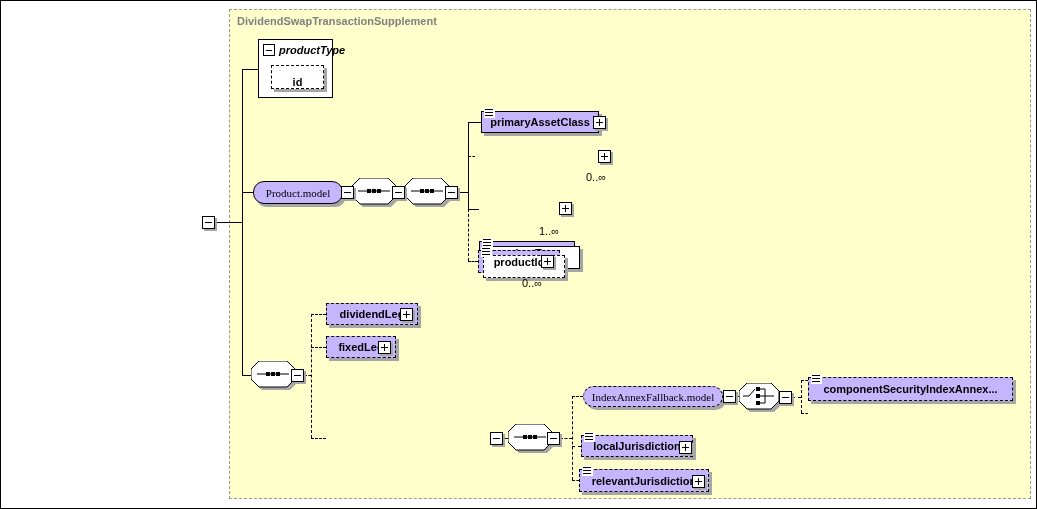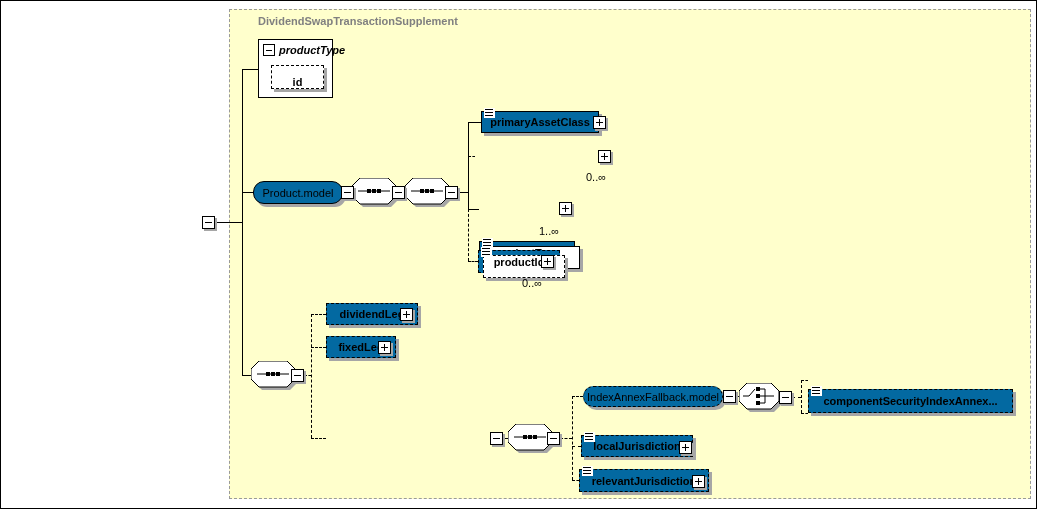--- a/index.html
+++ b/index.html
@@ -1,32 +1,32 @@
 <!DOCTYPE html>
 <html><head>
 <meta charset="utf-8">
 <style>
   * { margin:0; padding:0; box-sizing:border-box; }
   body { font-family:"Liberation Sans", sans-serif; background:#fff; }
   .screen { position:relative; width:1037px; height:509px; border:1px solid #000; background:#fff; overflow:hidden; }
 
   .container { position:absolute; left:228px; top:8px; width:802px; height:490px;
                background:#FFFFCC; border:1px dashed #999999; z-index:0; }
-  .container-title { position:absolute; left:28px; top:5px; font-size:11px; font-weight:bold; color:#808080; }
+  .container-title { position:absolute; left:7px; top:5px; font-size:11px; font-weight:bold; color:#808080; }
 
   .lineh { position:absolute; height:0; border-top:1px solid #000; z-index:1; }
   .linev { position:absolute; width:0; border-left:1px solid #000; z-index:1; }
   .dash  { border-top-style:dashed; border-left-style:dashed; }
 
-  .box { position:absolute; background:#0369a1; border:1px solid #000; z-index:2;
+  .box { position:absolute; background:#c4b5fd; border:1px solid #000; z-index:2;
          display:flex; align-items:center; justify-content:center;
          font-size:11px; font-weight:bold; color:#000; white-space:nowrap;
          box-shadow:3px 3px 0 #A6A6A6; }
   .dashed { border-style:dashed; }
-  .model { border-radius:11px; font-weight:normal; }
+  .model { border-radius:11px; font-weight:normal;font-family:Liberation Serif, serif; }
   .stack { box-shadow:none; }
   .stack::before { content:''; position:absolute; left:4px; top:4px; width:100%; height:100%;
                    border:inherit; background:#fff; z-index:-1; box-shadow:3px 3px 0 #A6A6A6; }
 
   .toggle { position:absolute; width:13px; height:13px; background:#fff; border:1px solid #000;
             z-index:4; box-shadow:2px 2px 0 #A6A6A6; }
   .toggle::before { content:''; position:absolute; left:2px; right:2px; top:5px; height:1px; background:#000; }
   .toggle.plus::after { content:''; position:absolute; top:2px; bottom:2px; left:5px; width:1px; background:#000; }
   .toggle.flat { box-shadow:none; }
 
@@ -194,21 +194,21 @@
       <rect x="17" y="18" width="4" height="4" fill="#000"></rect>
     <line x1="21" y1="6" x2="26" y2="6" stroke="#000"></line>
       <line x1="21" y1="13" x2="26" y2="13" stroke="#000"></line>
       <line x1="21" y1="20" x2="26" y2="20" stroke="#000"></line>
     <line x1="26" y1="6" x2="26" y2="20" stroke="#000"></line>
     <line x1="26" y1="13" x2="35" y2="13" stroke="#000"></line>
   </svg>
   <div class="toggle" style="left:778px; top:390px;"></div>
 
 
-  <div class="box dashed" style="left:807px; top:388px; width:205px; height:24px;">
+  <div class="box dashed" style="left:807px; top:376px; width:205px; height:24px;">
     <span class="lines-icon"></span>
     <span>componentSecurityIndexAnnex...</span>
   </div>
 
   <div class="box dashed" style="left:580px; top:434px; width:112px; height:22px;">
     <span class="lines-icon"></span>
     <span>localJurisdiction</span>
   </div>
   <div class="toggle plus" style="left:678px; top:440px;"></div>
 

